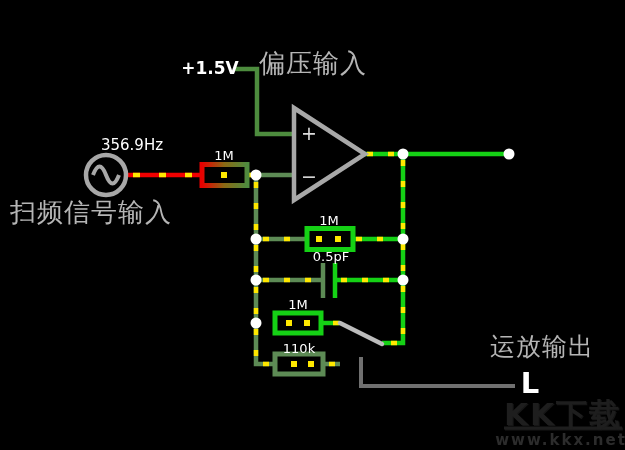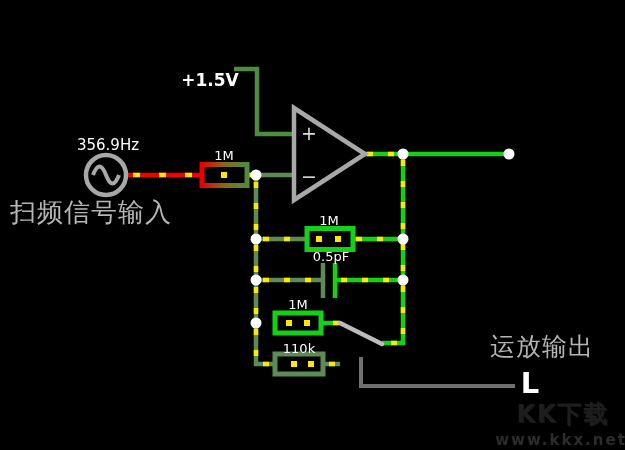--- a/index.html
+++ b/index.html
@@ -10,26 +10,26 @@
   }
   html,body{margin:0;padding:0;background:#111;}
   .stage{
     position:relative; width:625px; height:450px; background:var(--bg);
     overflow:hidden; font-family:"DejaVu Sans","Liberation Sans",sans-serif;
   }
   .stage svg{position:absolute; left:0; top:0;}
   .lbl{position:absolute; transform:translate(-50%,-50%); white-space:nowrap; line-height:1;}
   .val{color:var(--value-white); font-size:13px; font-weight:500;}
   .cn{color:var(--label-gray); font-size:26px; letter-spacing:1px;}
-  .freq{font-size:15px;}
-  .biasv{font-size:17px; font-weight:600;margin-top:12px;}
+  .freq{font-size:15px;margin-left:24px;}
+  .biasv{font-size:17px; font-weight:600;}
   .oplabel{color:#dcdcdc; font-size:19px; font-weight:500;}
   .switch-key{color:#fff; font-size:29px; font-weight:bold;}
-  .wm-logo{color:var(--watermark-dark); font-size:24px; font-weight:bold; letter-spacing:2px;
-           text-shadow:1px 1px 0 #161616;}
+  .wm-logo{color:var(--watermark-dark); font-size:31px; font-weight:bold; letter-spacing:2px;
+           text-shadow:1px 1px 0 #161616;text-decoration:underline;}
   .wm-url{color:var(--watermark-url); font-size:15px; font-weight:bold; letter-spacing:2px;}
   
   .wb{stroke:var(--bright-wire); stroke-width:4.5; fill:none;}
   .wm{stroke:var(--mid-wire); stroke-width:4.5; fill:none;}
   .wbias{stroke:var(--bias-wire); stroke-width:4.5; fill:none;}
   .wr{stroke:var(--red-wire); stroke-width:4.5; fill:none;}
   .wd{stroke:var(--current-dot); stroke-width:4.5; fill:none; stroke-dasharray:6 15;}
   .wd-red{stroke:var(--current-dot); stroke-width:4.5; fill:none; stroke-dasharray:7 19; stroke-dashoffset:-6;}
   .comp{stroke:var(--component-gray); stroke-width:4.5; fill:#000;}
   .comp-line{stroke:var(--component-gray); stroke-width:4; fill:none;}
@@ -134,20 +134,21 @@
     <circle cx="403" cy="154" r="5.5" class="jdot"></circle>
     <circle cx="403" cy="239" r="5.5" class="jdot"></circle>
     <circle cx="403" cy="280" r="5.5" class="jdot"></circle>
     <circle cx="509" cy="154" r="5.5" class="jdot"></circle>
   </svg>
 
   <div class="lbl val freq" style="left:108px; top:145px;">356.9Hz</div>
   <div class="lbl cn" style="left:91px; top:212px;">扫频信号输入</div>
 
   <div class="lbl biasv" style="left:210px; top:68px; color:var(--value-white);">+1.5V</div>
+  <div class="lbl cn" style="left:313px; top:63px;">偏压输入</div>
 
   <div class="lbl val" style="left:224px; top:155px;">1M</div>
   <div class="lbl val" style="left:329px; top:220px;">1M</div>
   <div class="lbl val" style="left:331px; top:256px;">0.5pF</div>
   <div class="lbl val" style="left:298px; top:304px;">1M</div>
   <div class="lbl val" style="left:299px; top:348px;text-align:center;">110k</div>
 
   <div class="lbl oplabel" style="left:309px; top:133px;">+</div>
   <div class="lbl oplabel" style="left:309px; top:176px;">−</div>
 

